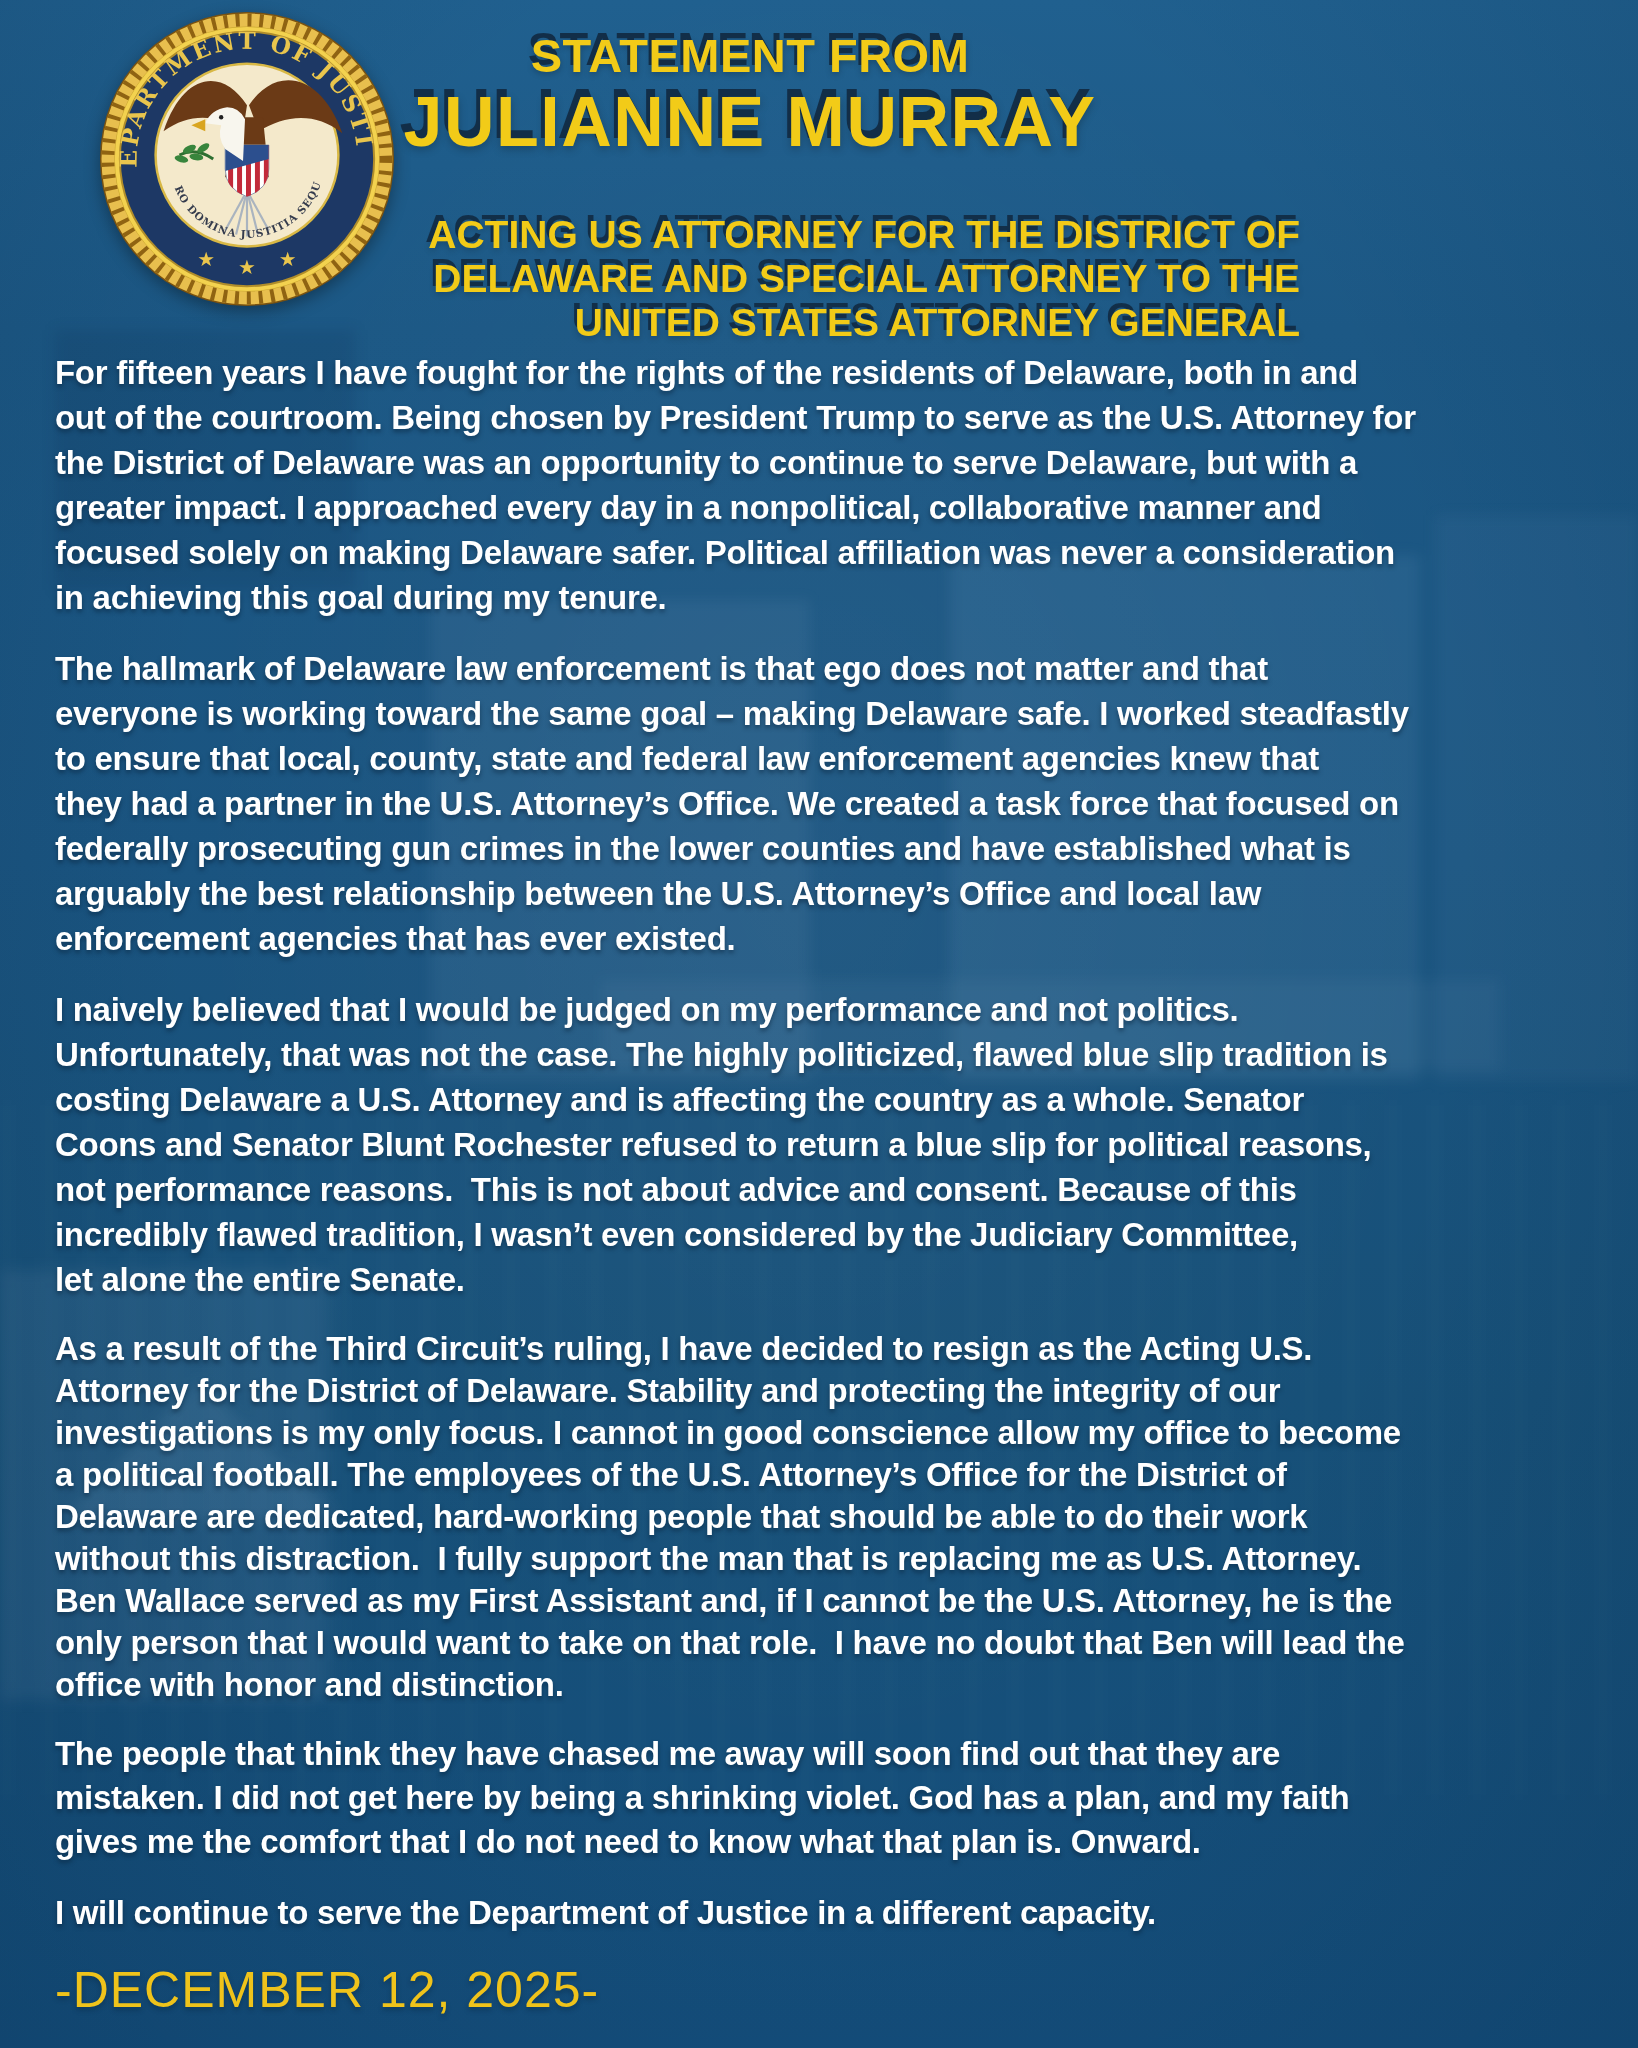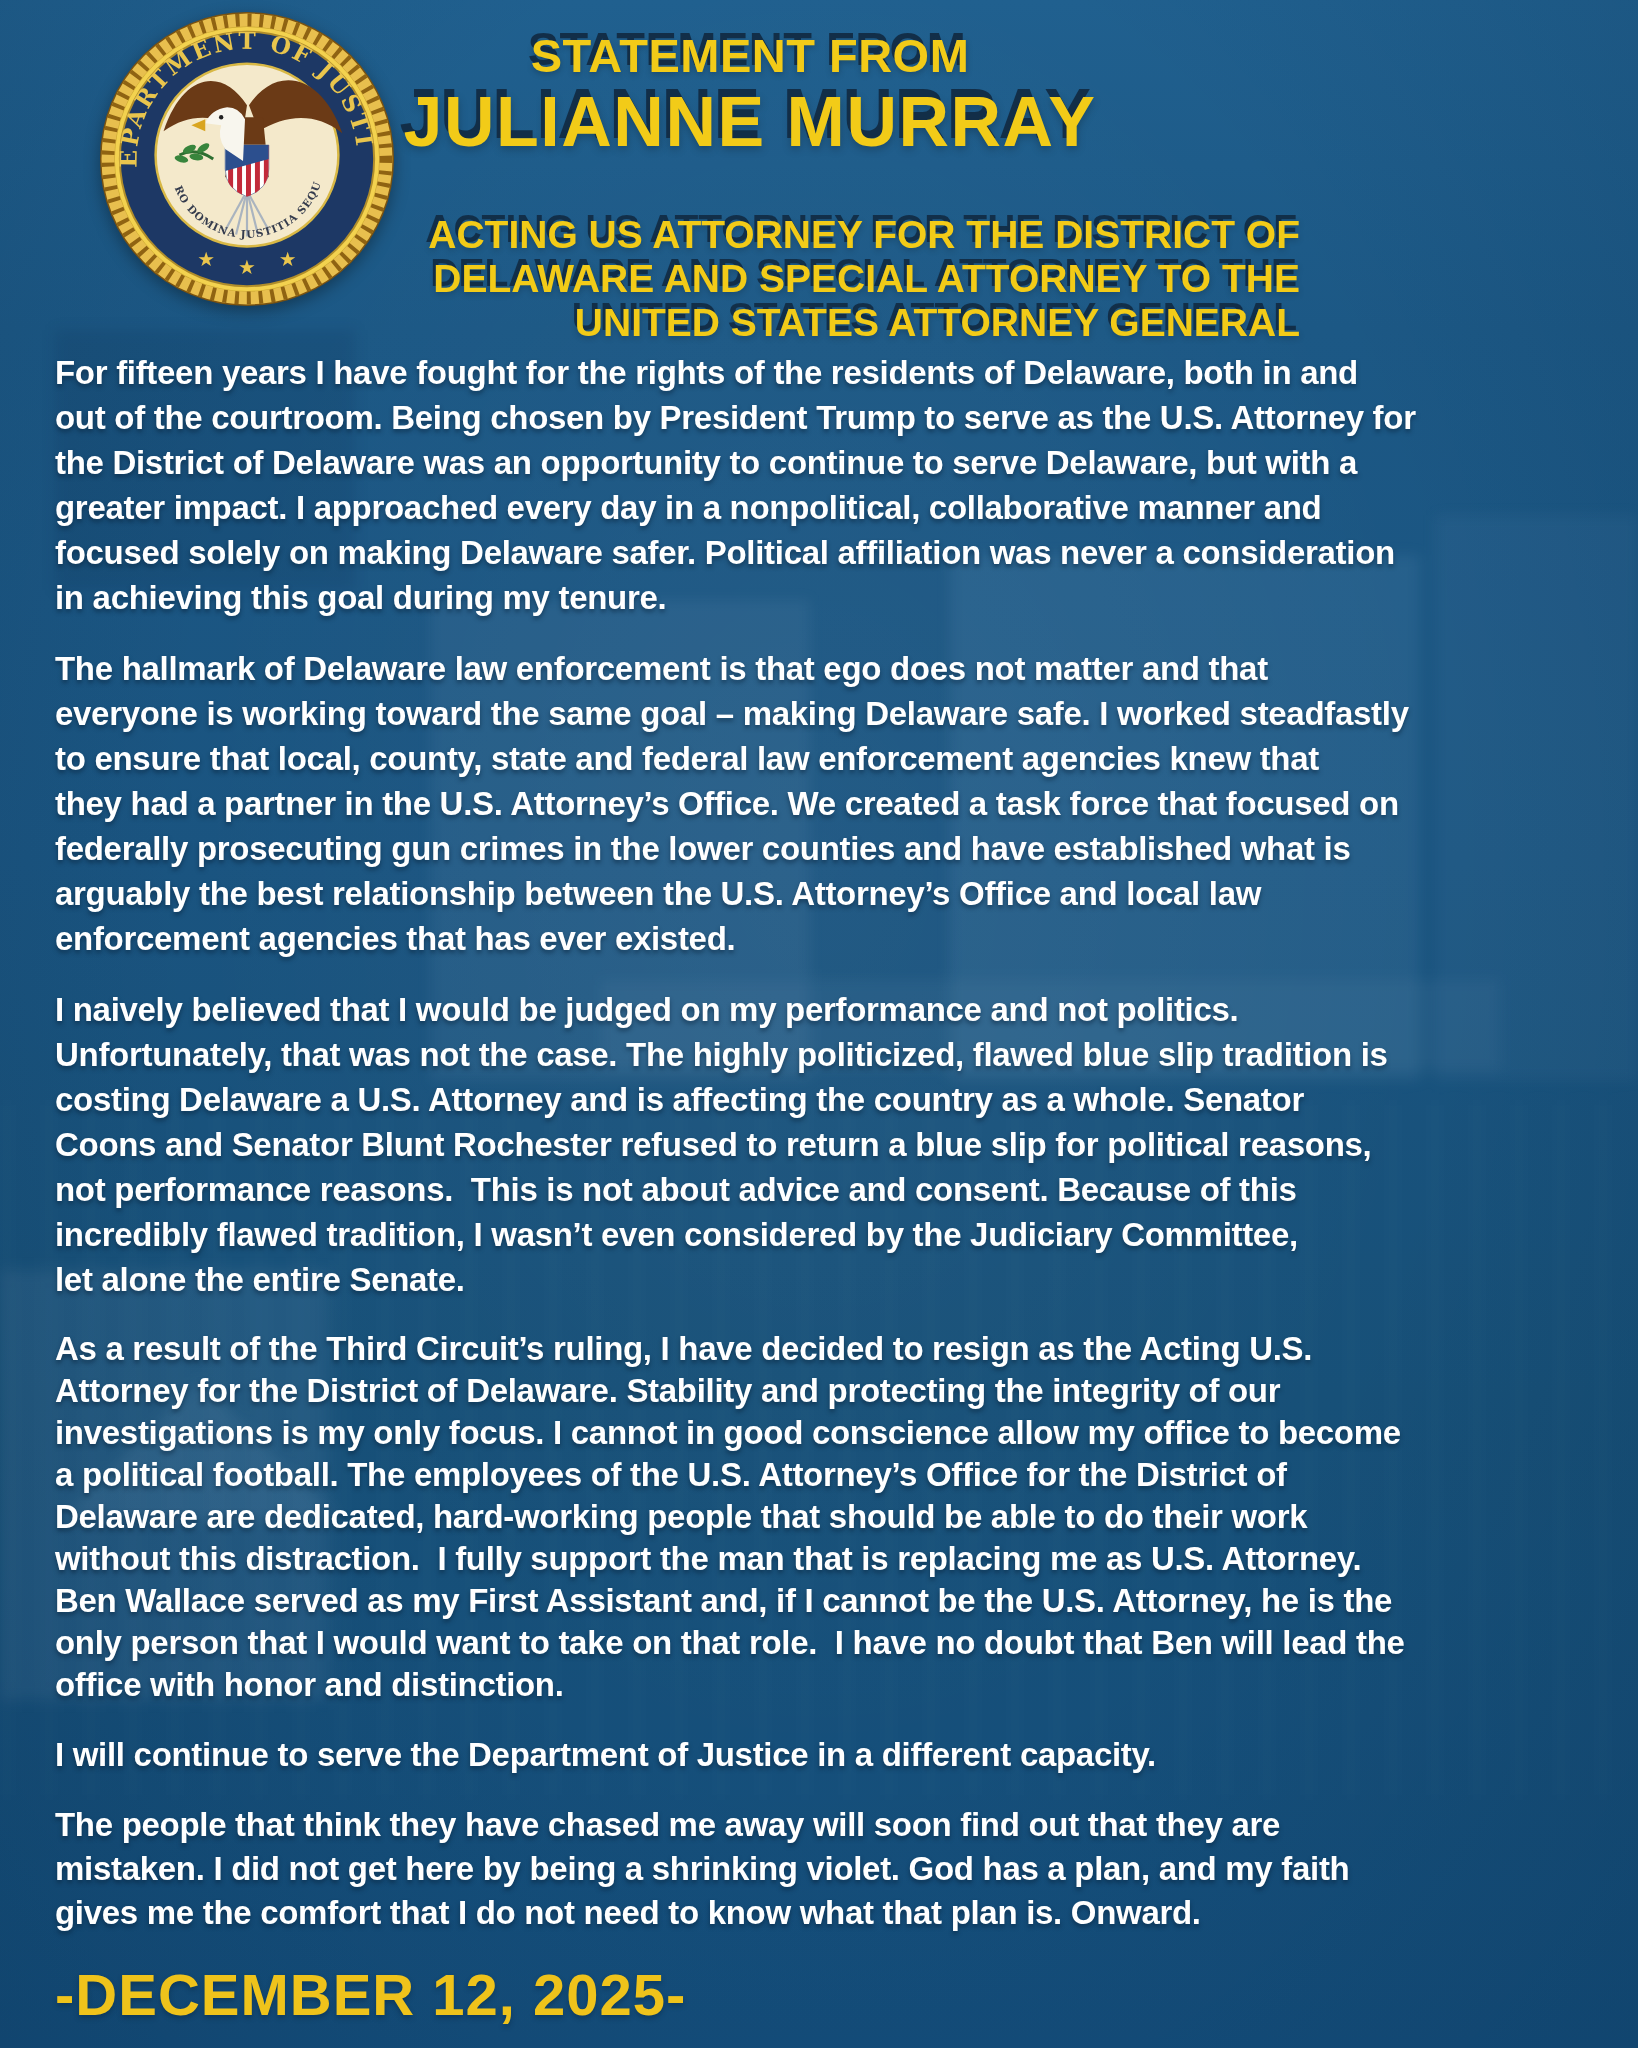--- a/index.html
+++ b/index.html
@@ -56,21 +56,21 @@
     margin: 0 0 26px 0;
     font-size: 33px; font-weight: bold; color: #ffffff;
     line-height: 45px; letter-spacing: -0.3px;
     white-space: pre-wrap;
     text-shadow: 0 3px 4px rgba(6,28,50,.5);
   }
   .para-4 { line-height: 42px; }
   .para-6 { line-height: 44px; }
   .date-line {
     margin-top: 6px;
-    font-size: 58px; font-weight: bold; color: #efc31b; letter-spacing: 1px;
+    font-size: 50px; font-weight: normal; color: #efc31b; letter-spacing: 1px;
     text-shadow: 0 3px 5px rgba(6,28,50,.35);
   }
 </style>
 </head>
 <body>
 
 <div class="page">
 
   <div class="bg-art">
     <div class="shape b1"></div>
@@ -184,20 +184,20 @@
 let alone the entire Senate.</p>
     <p class="para para-4">As a result of the Third Circuit’s ruling, I have decided to resign as the Acting U.S.
 Attorney for the District of Delaware. Stability and protecting the integrity of our
 investigations is my only focus. I cannot in good conscience allow my office to become
 a political football. The employees of the U.S. Attorney’s Office for the District of
 Delaware are dedicated, hard-working people that should be able to do their work
 without this distraction.  I fully support the man that is replacing me as U.S. Attorney.
 Ben Wallace served as my First Assistant and, if I cannot be the U.S. Attorney, he is the
 only person that I would want to take on that role.  I have no doubt that Ben will lead the
 office with honor and distinction.</p>
-    <p class="para para-5">I will continue to serve the Department of Justice in a different capacity.</p>
     <p class="para para-6">The people that think they have chased me away will soon find out that they are
 mistaken. I did not get here by being a shrinking violet. God has a plan, and my faith
 gives me the comfort that I do not need to know what that plan is. Onward.</p>
+    <p class="para para-5">I will continue to serve the Department of Justice in a different capacity.</p>
     <div class="date-line">-DECEMBER 12, 2025-</div>
   </div>
 
 </div>
 
 </body></html>

